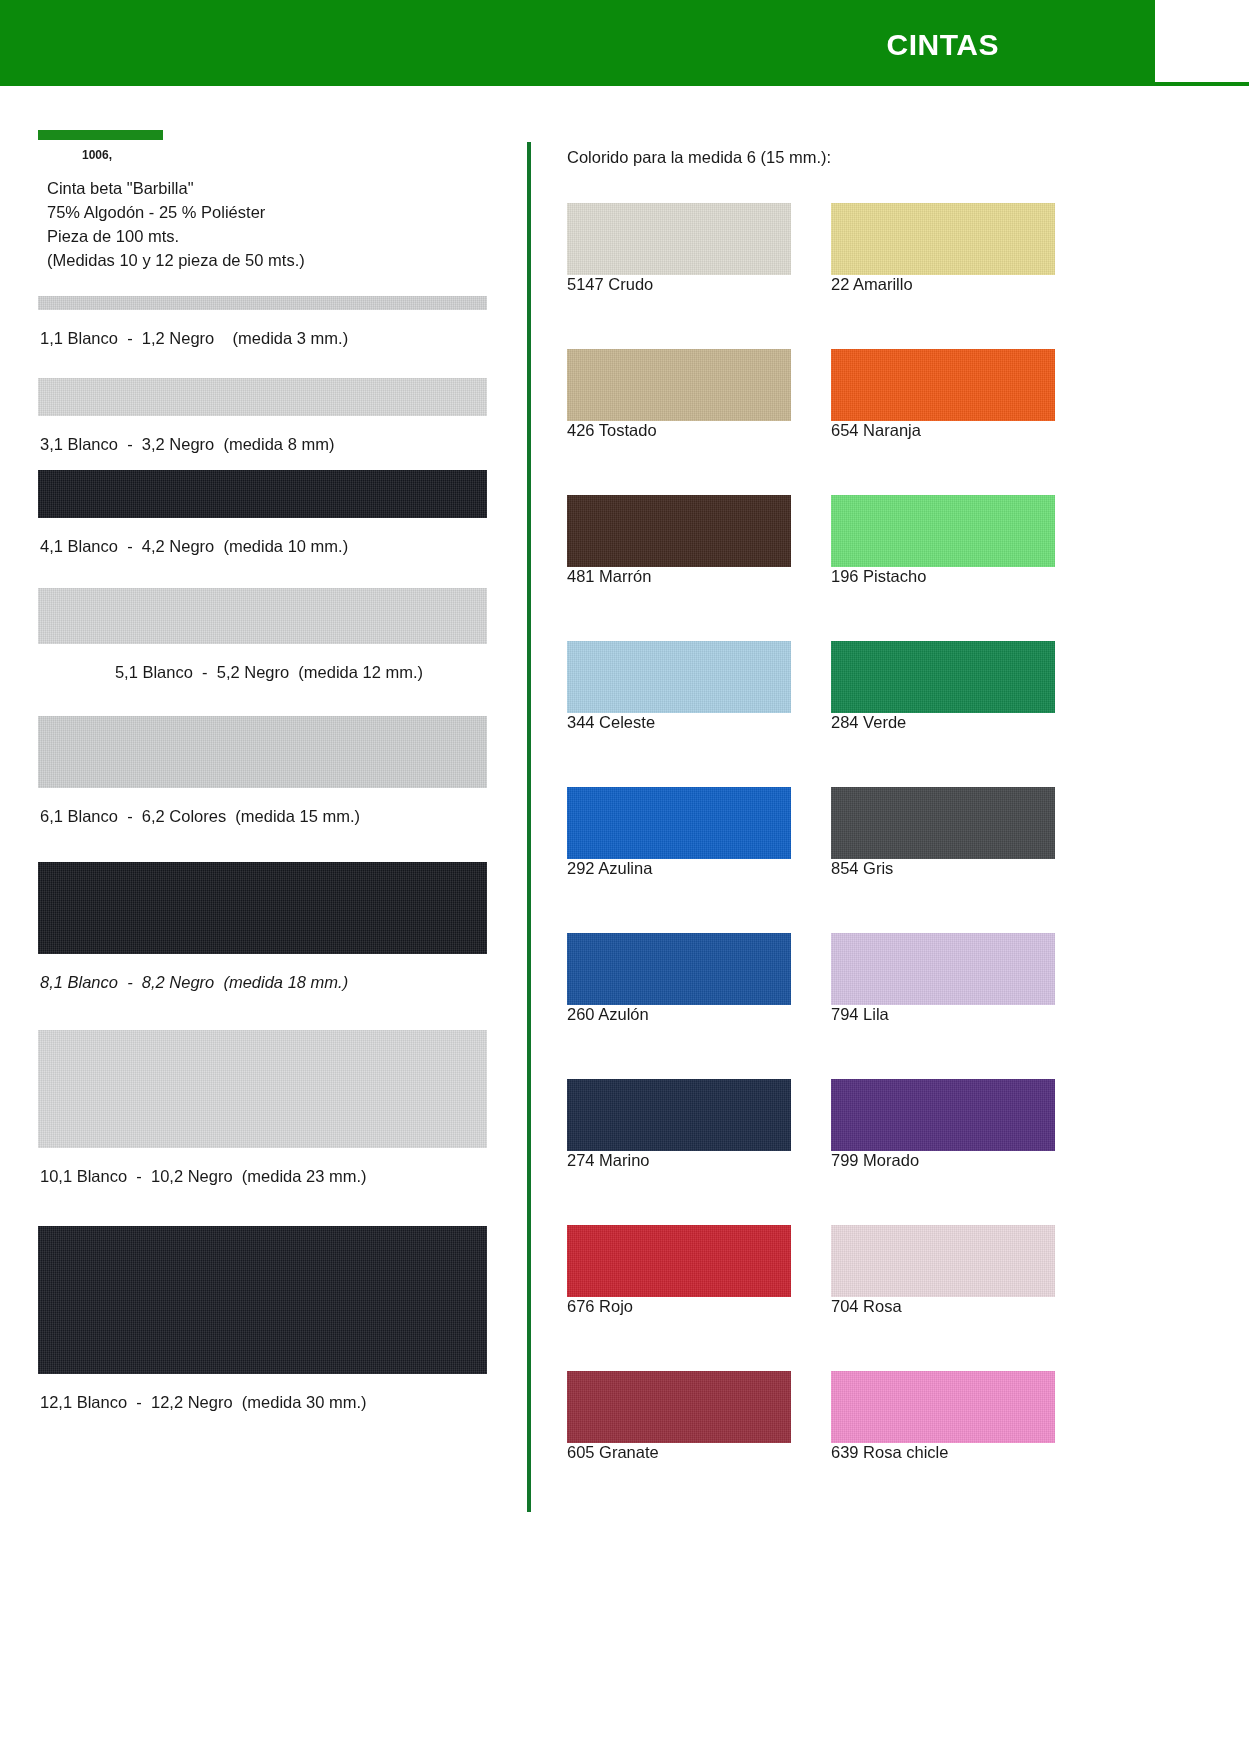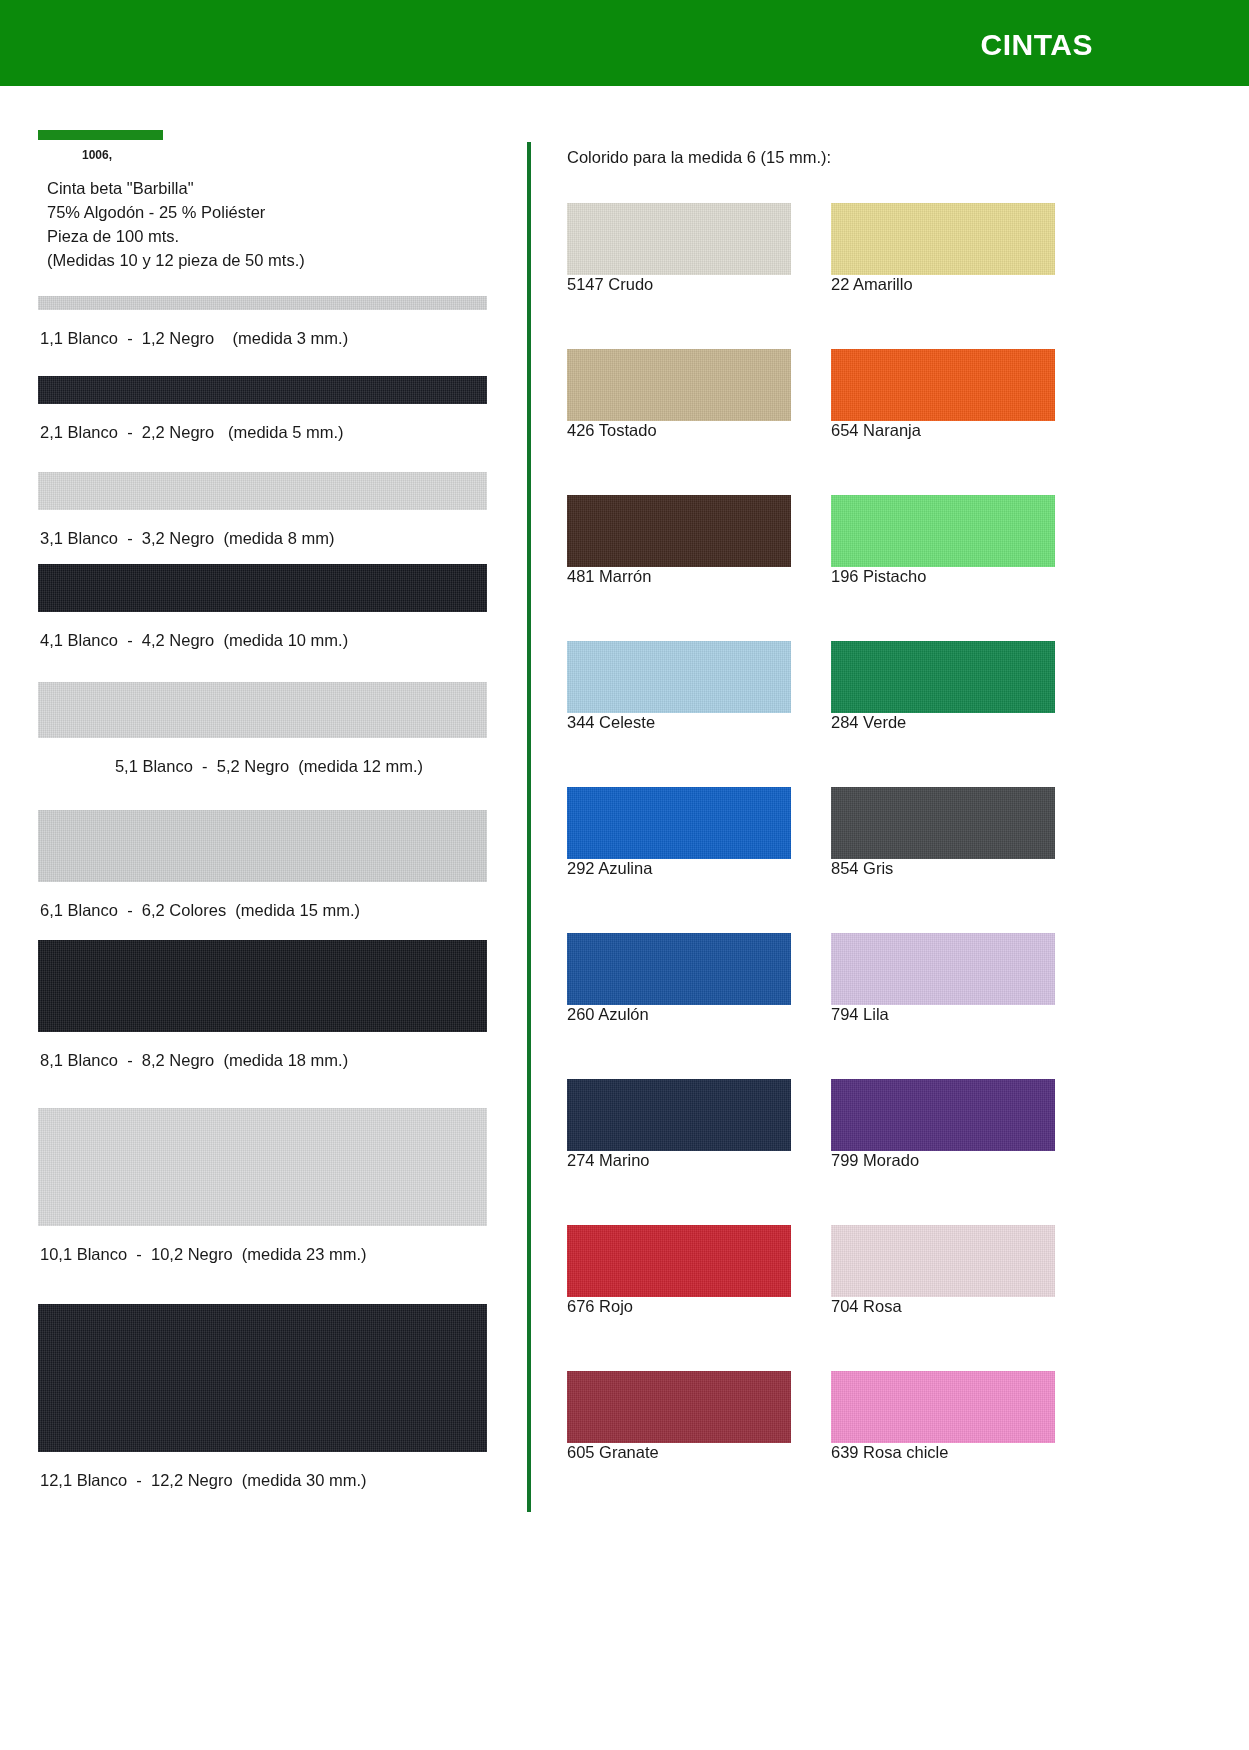--- a/index.html
+++ b/index.html
@@ -13,21 +13,21 @@
     font-family: "Liberation Sans", sans-serif;
     color: #1a1a1a;
     position: relative;
     overflow: hidden;
   }
 
   
   .header-bar {
     position: absolute;
     left: 0; top: 0;
-    width: 1249px;
+    width: 1155px;
     height: 82px;
     background: #0b8a0b;
   }
   .header-title {
     position: absolute;
     right: 156px;
     top: 28px;
     font-size: 30px;
     font-weight: bold;
     color: #ffffff;
@@ -147,41 +147,37 @@
       <div class="desc-line">Cinta beta "Barbilla"</div>
       <div class="desc-line">75% Algodón - 25 % Poliéster</div>
       <div class="desc-line">Pieza de 100 mts.</div>
       <div class="desc-line">(Medidas 10 y 12 pieza de 50 mts.)</div>
     </div>
   <div id="ribbon-list" class="ribbon-list">
       <div class="ribbon-item" style="margin-top: 20px;">
         <div class="ribbon-swatch" style="height: 14px; background-color: rgb(210, 211, 212);"></div>
         <div class="ribbon-label">1,1 Blanco  -  1,2 Negro    (medida 3 mm.)</div>
       </div>
-      <div class="ribbon-item" style="margin-top: 28px;">
-        <div class="ribbon-swatch" style="height: 28px; background-color: rgb(26, 28, 36);"></div>
-        <div class="ribbon-label">2,1 Blanco  -  2,2 Negro   (medida 5 mm.)</div>
-      </div>
       <div class="ribbon-item" style="margin-top: 30px;">
         <div class="ribbon-swatch" style="height: 38px; background-color: rgb(216, 217, 217);"></div>
         <div class="ribbon-label">3,1 Blanco  -  3,2 Negro  (medida 8 mm)</div>
       </div>
       <div class="ribbon-item" style="margin-top: 16px;">
         <div class="ribbon-swatch" style="height: 48px; background-color: rgb(22, 24, 31);"></div>
         <div class="ribbon-label">4,1 Blanco  -  4,2 Negro  (medida 10 mm.)</div>
       </div>
       <div class="ribbon-item" style="margin-top: 32px; text-align: center;">
         <div class="ribbon-swatch" style="height: 56px; background-color: rgb(214, 215, 216);"></div>
         <div class="ribbon-label">5,1 Blanco  -  5,2 Negro  (medida 12 mm.)</div>
       </div>
       <div class="ribbon-item" style="margin-top: 34px;">
         <div class="ribbon-swatch" style="height: 72px; background-color: rgb(207, 209, 210);"></div>
         <div class="ribbon-label">6,1 Blanco  -  6,2 Colores  (medida 15 mm.)</div>
       </div>
-      <div class="ribbon-item" style="margin-top: 20px;">
+      <div class="ribbon-item" style="margin-top: 36px; font-style: italic;">
         <div class="ribbon-swatch" style="height: 92px; background-color: rgb(22, 24, 30);"></div>
         <div class="ribbon-label">8,1 Blanco  -  8,2 Negro  (medida 18 mm.)</div>
       </div>
       <div class="ribbon-item" style="margin-top: 38px;">
         <div class="ribbon-swatch" style="height: 118px; background-color: rgb(217, 218, 219);"></div>
         <div class="ribbon-label">10,1 Blanco  -  10,2 Negro  (medida 23 mm.)</div>
       </div>
       <div class="ribbon-item" style="margin-top: 40px;">
         <div class="ribbon-swatch" style="height: 148px; background-color: rgb(25, 27, 35);"></div>
         <div class="ribbon-label">12,1 Blanco  -  12,2 Negro  (medida 30 mm.)</div>

